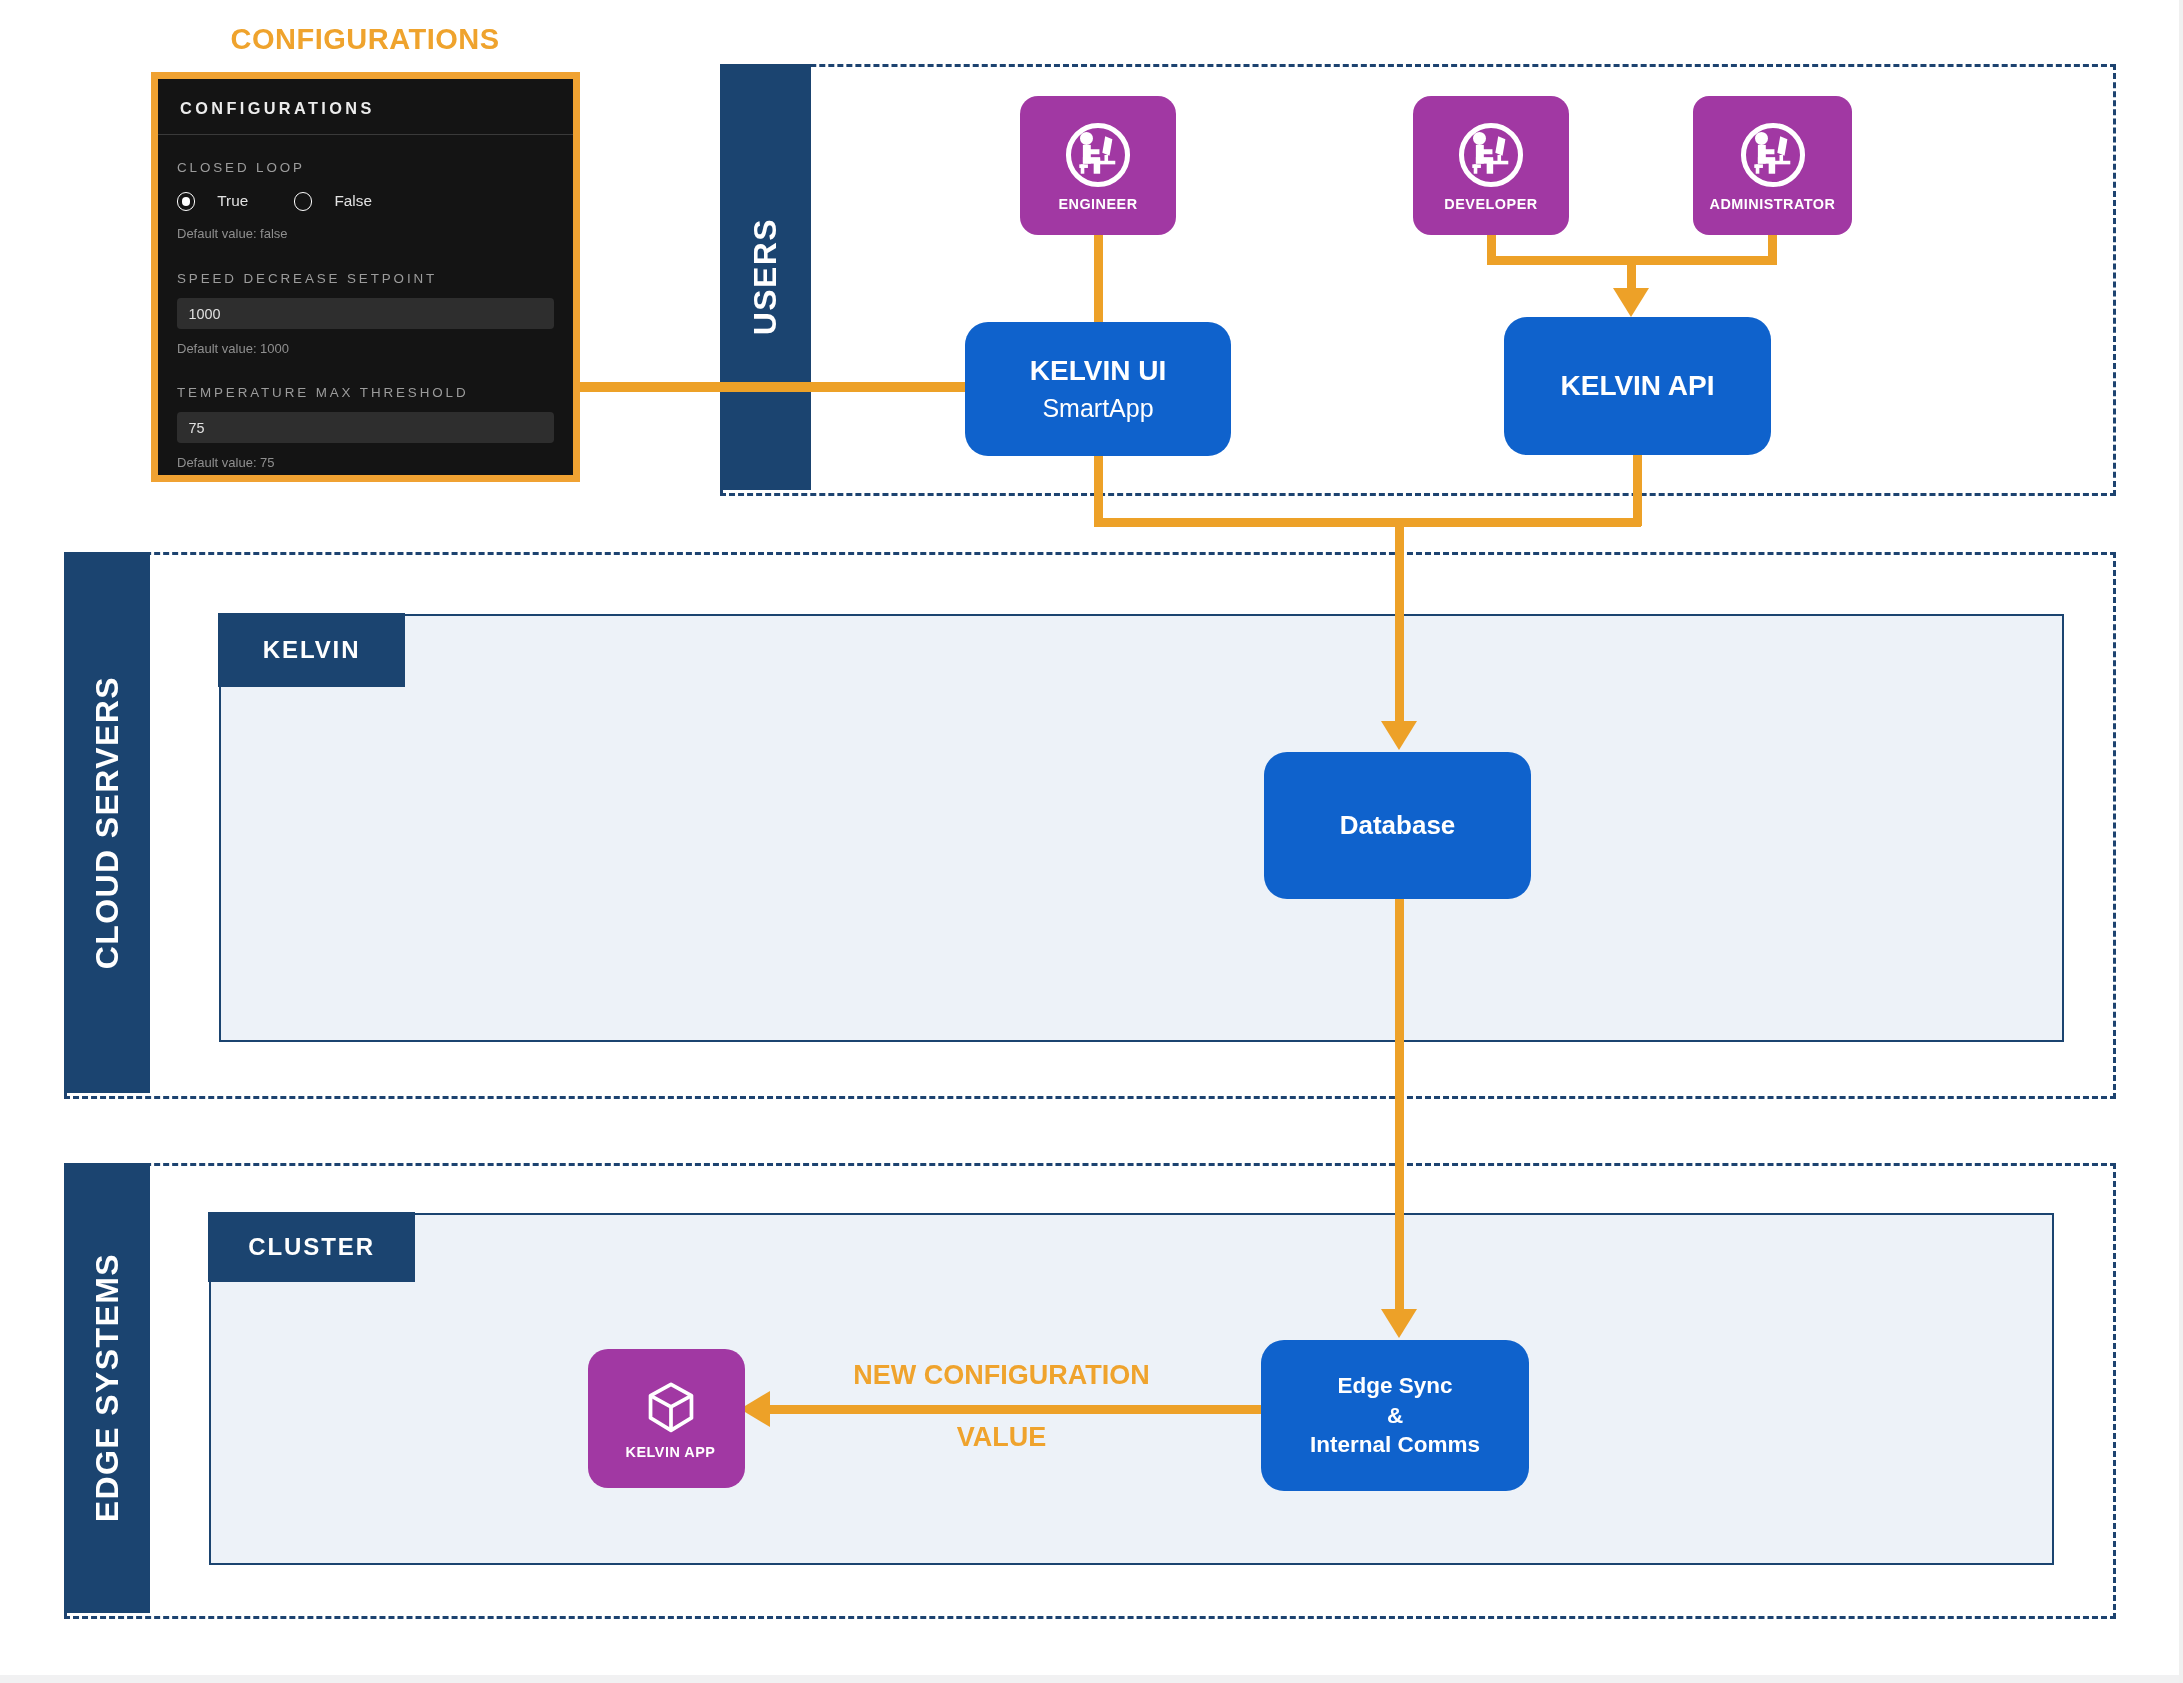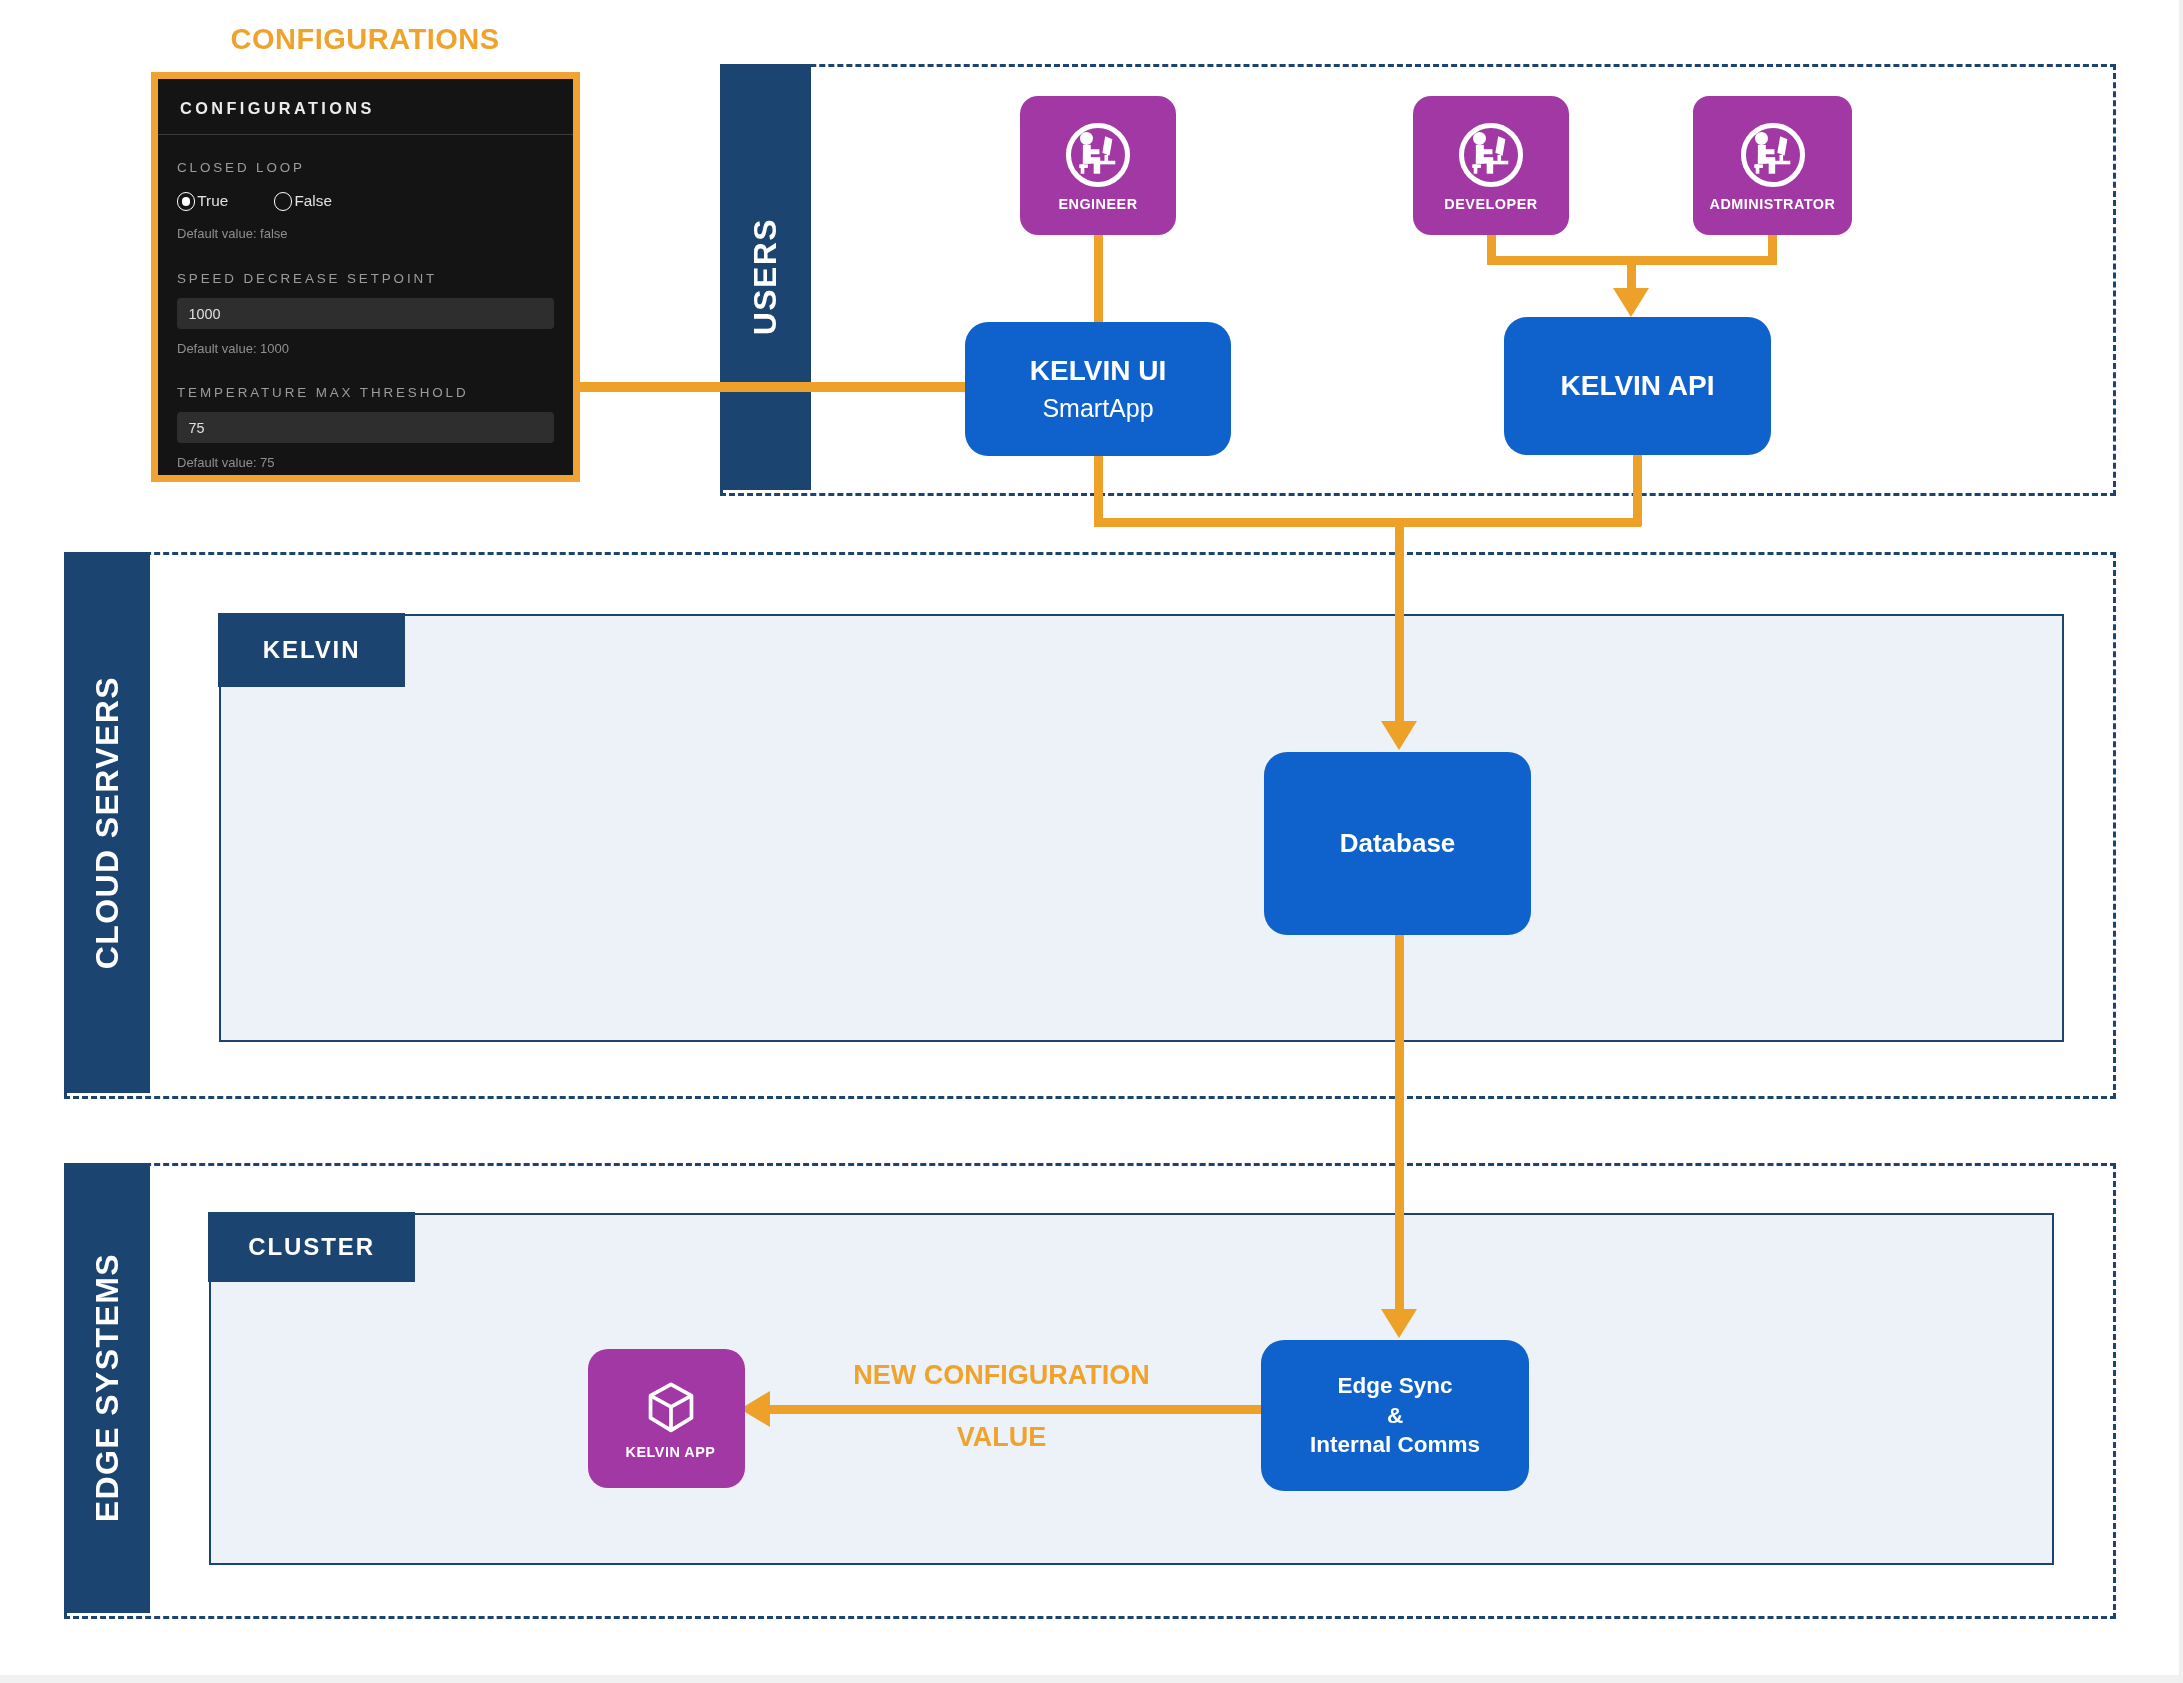--- a/index.html
+++ b/index.html
@@ -46,21 +46,21 @@
   
   .config-panel{
     position:absolute;left:151px;top:72px;width:429px;height:410px;
     background:#141414;border:7.7px solid #f0a232;box-sizing:border-box;z-index:5;color:#e6e6e6;
   }
   .cp-header{font-size:16.3px;font-weight:bold;letter-spacing:3.4px;color:#ececec;padding:20px 22px 16.3px 22px;}
   .cp-divider{border-top:1px solid #3a3a3a;margin:0;}
   .cp-body{padding:0 19px;}
   .cp-label{margin-top:25px;font-size:13.4px;letter-spacing:2.9px;color:#9c9c9c;}
   .cp-radio-row{margin-top:17px;display:flex;align-items:center;gap:46px;}
-  .cp-radio{display:flex;align-items:center;gap:2px;font-size:15.3px;color:#e2e2e2;}
+  .cp-radio{display:flex;align-items:center;gap:22px;font-size:15.3px;color:#e2e2e2;}
   .radio-circle{width:16.3px;height:16.3px;border:1.9px solid #ffffff;border-radius:50%;position:relative;flex:none;}
   .radio-circle.selected::after{
     content:"";position:absolute;left:50%;top:50%;width:8.6px;height:8.6px;margin:-4.3px 0 0 -4.3px;
     background:#ffffff;border-radius:50%;
   }
   .cp-note{margin-top:15.3px;font-size:13px;color:#8f8f8f;}
   .cp-input{
     margin-top:12.5px;width:100%;height:31px;background:#2e2e2e;border:none;border-radius:3.8px;
     color:#e0e0e0;font-size:14.4px;padding:0 11.5px;box-sizing:border-box;font-family:"Liberation Sans",sans-serif;
   }
@@ -188,21 +188,21 @@
 
   <div class="blue-box" style="left:965px;top:322px;width:266px;height:134px;">
     <div class="t1">KELVIN UI</div>
     <div class="t2">SmartApp</div>
   </div>
 
   <div class="blue-box" style="left:1504px;top:317px;width:267px;height:138px;">
     <div class="t1">KELVIN API</div>
   </div>
 
-  <div class="blue-box" style="left:1264px;top:752px;width:267px;height:183px;">
+  <div class="blue-box" style="left:1264px;top:752px;width:267px;height:147px;">
     <div class="t1" style="font-size:26px;">Database</div>
   </div>
 
   <div class="blue-box" style="left:1261px;top:1340px;width:268px;height:151px;">
     <div class="e1">Edge Sync</div>
     <div class="e1">&amp;</div>
     <div class="e1">Internal Comms</div>
   </div>
 
   <div class="user-box" style="left:588px;top:1349px;width:149px;height:139px;border-radius:20px;padding-left:8px;">

